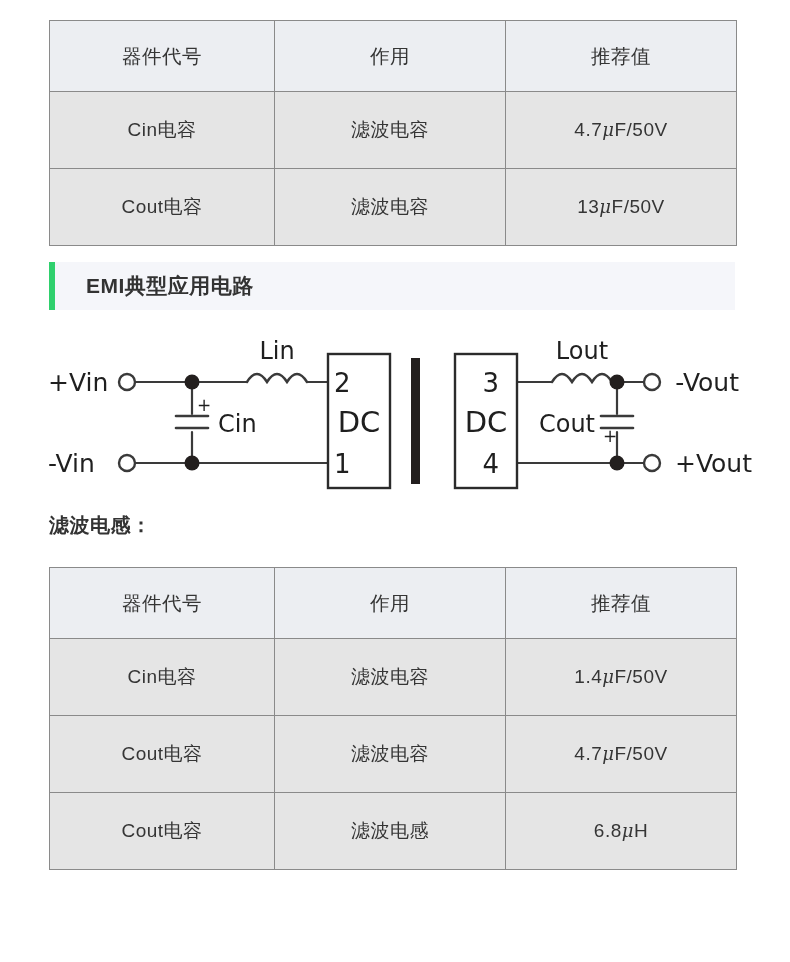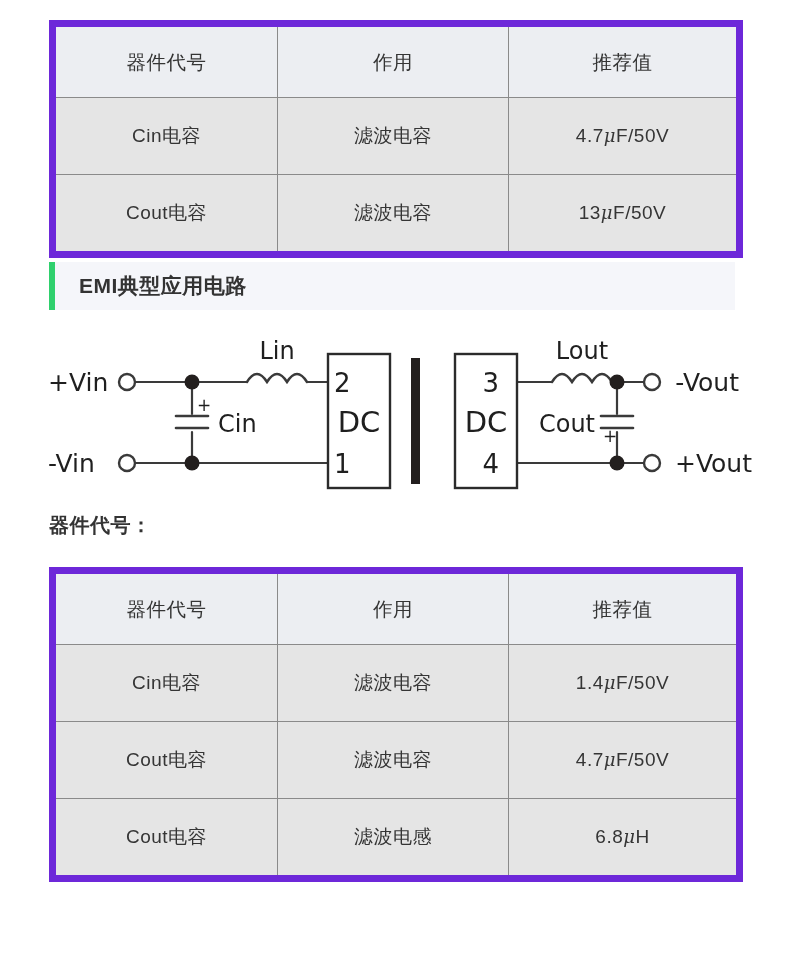--- a/index.html
+++ b/index.html
@@ -16,21 +16,21 @@
     overflow: hidden;
   }
 
   
   .spec-table {
     position: absolute;
     left: 49px;
     width: 687px;
     border-collapse: collapse;
     table-layout: fixed;
-    border: 7px solid #6d28d9;
+    border: 1px solid #6d28d9;
   }
   .spec-table td,
   .spec-table th {
     border: 1px solid #8a8a8a;
     text-align: center;
     vertical-align: middle;
     font-weight: normal;
     font-size: 19px;
     color: #353535;
     letter-spacing: .5px;
@@ -63,21 +63,21 @@
     display: flex;
     align-items: center;
   }
   .section-header .bar {
     width: 6px;
     height: 48px;
     background: #2fd06d;
     flex: 0 0 auto;
   }
   .section-header .title {
-    margin-left: 24px;
+    margin-left: 31px;
     font-size: 21px;
     font-weight: bold;
     color: #333333;
     letter-spacing: .5px;
   }
 
   
   .sub-heading {
     position: absolute;
     left: 49px;
@@ -204,21 +204,21 @@
 
   <text x="294" y="52" font-size="26">2</text>
   <text x="294" y="133" font-size="26">1</text>
   <text x="459" y="52" font-size="26" text-anchor="end">3</text>
   <text x="459" y="133" font-size="26" text-anchor="end">4</text>
 
   <text x="319" y="92" font-size="29" text-anchor="middle">DC</text>
   <text x="446" y="92" font-size="29" text-anchor="middle">DC</text>
 </svg>
 
-<div class="sub-heading">器件代号：</div>
+<div class="sub-heading">滤波电感：</div>
 
 <table class="spec-table" id="table-two">
   <colgroup>
       <col class="c1">
       <col class="c2">
       <col class="c3">
     </colgroup>
   <thead>
     <tr>
       <th>器件代号</th>

